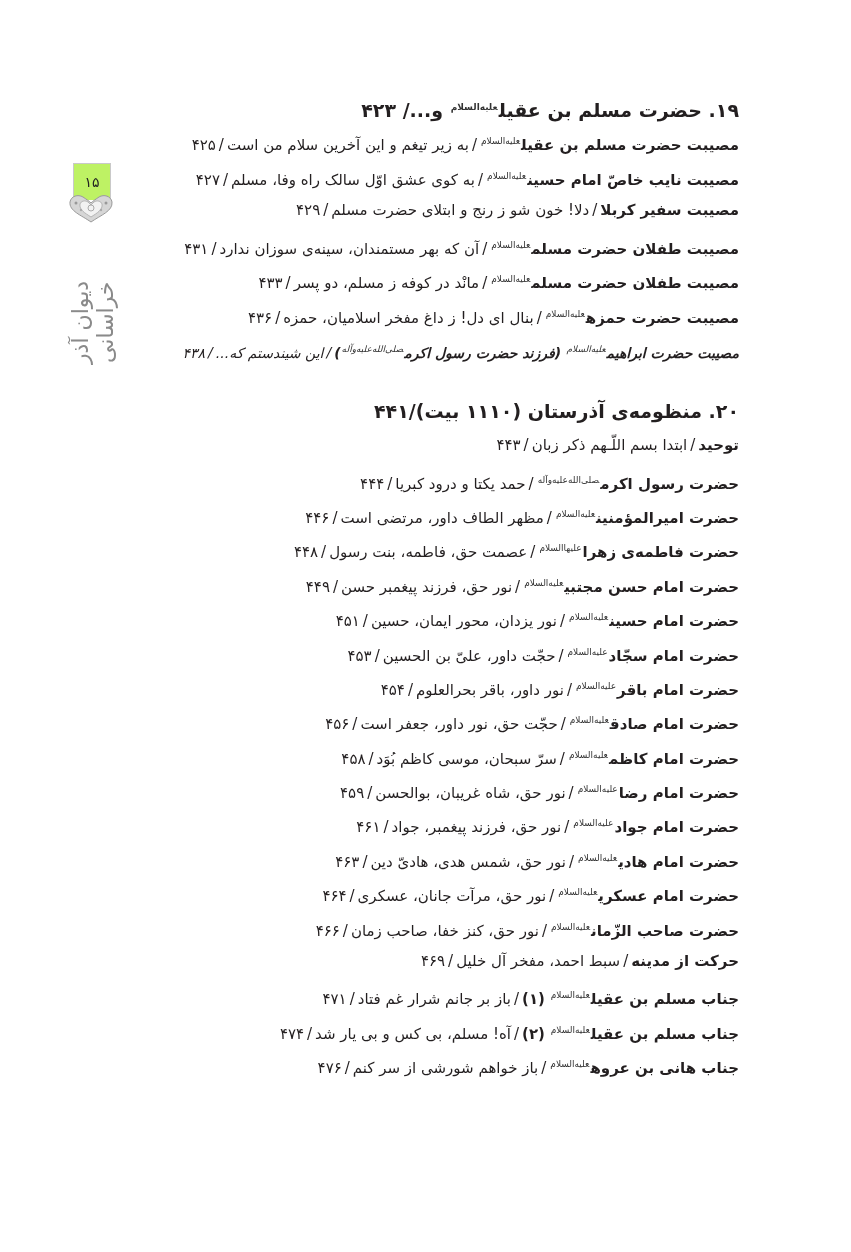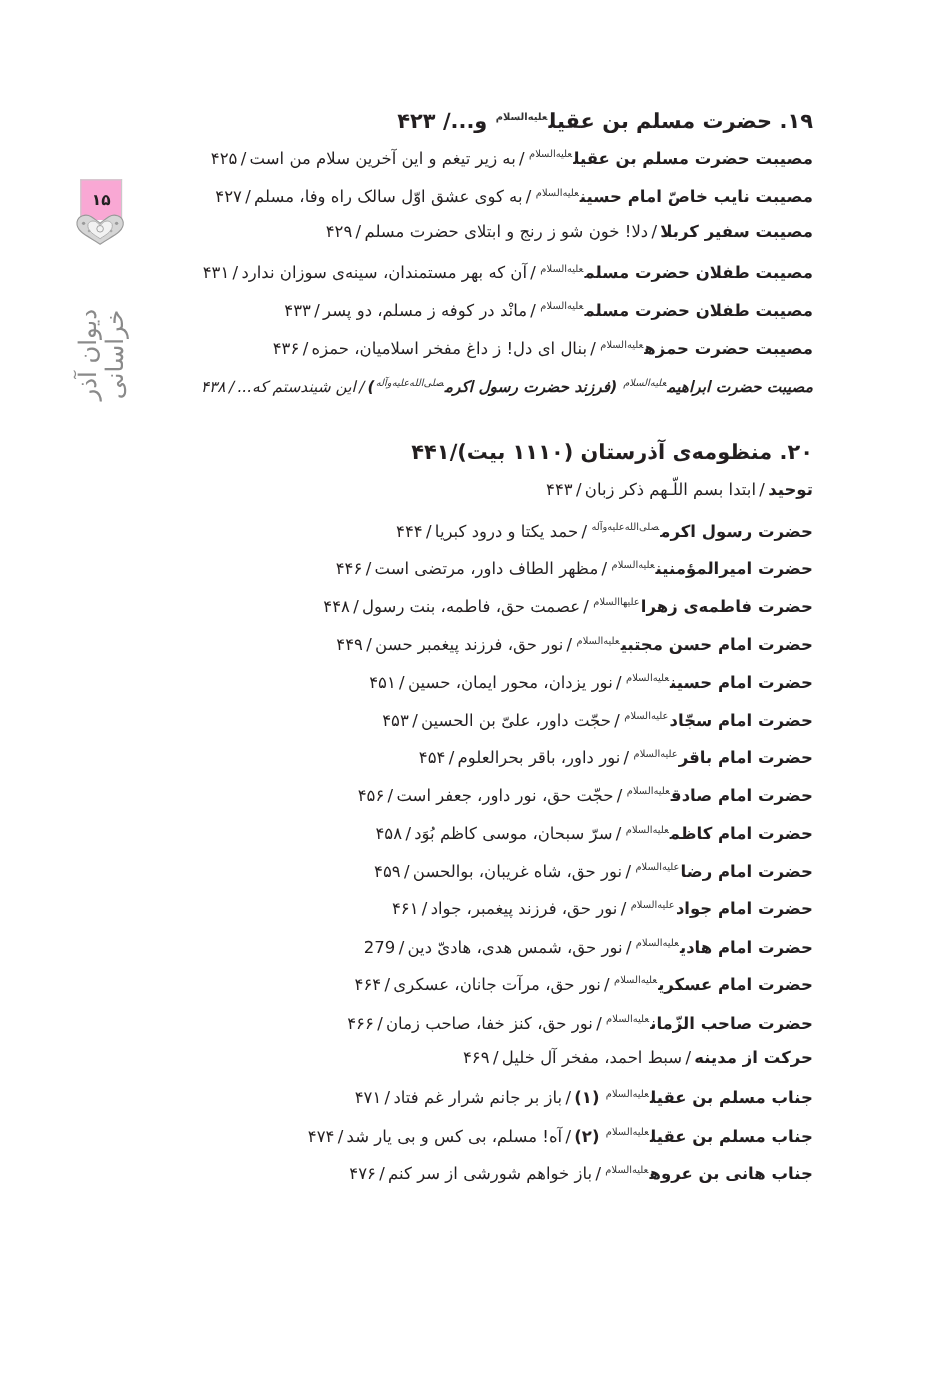--- a/index.html
+++ b/index.html
@@ -3,23 +3,23 @@
 <meta charset="utf-8">
 <style>
   html, body { margin: 0; padding: 0; background: #ffffff; }
   body { width: 851px; height: 1252px; position: relative; overflow: hidden;
          font-family: "DejaVu Sans", sans-serif; color: #231f20; }
   .page { position: absolute; left: 0; top: 0; width: 851px; height: 1252px; }
 
   
   .side { position: absolute; left: 40px; top: 163px; width: 70px; }
   .pnum-box { position: absolute; left: 33px; width: 36px; height: 36px;
-              border: 1px solid #c9c9c9; border-bottom: none; background: #f9a8d4;
+              border: 1px solid #c9c9c9; border-bottom: none; background: #bef264;
               display: flex; align-items: center; justify-content: center;
-              font-size: 14px; font-weight: bold; color: #222; }
+              font-size: 14px; font-weight: normal; color: #222; }
   .ornament { position: absolute; left: 27px; top: 30px; width: 48px; height: 30px; }
   .book-title { position: absolute; left: 30px; top: 74px; width: 46px; height: 170px;
                 writing-mode: vertical-rl; transform: rotate(180deg);
                 font-size: 22px; color: #8a8a8a; text-align: center;
                 display: flex; align-items: center; justify-content: center; }
 
   
   .content { position: absolute; right: 112px; top: 90px; width: 620px; direction: rtl; text-align: right; }
   .heading { font-size: 19px; font-weight: bold; height: 34px; line-height: 34px; white-space: nowrap; }
   .entry { font-size: 15px; height: 34.6px; line-height: 34.6px; white-space: nowrap; }
@@ -117,21 +117,21 @@
       <div class="entry">
         <span class="title-part">حضرت امام کاظم</span><span class="honor">علیه‌السلام</span><span class="sep">/</span><span>سرّ سبحان، موسی کاظم بُوَد</span><span class="sep">/</span><span>۴۵۸</span>
       </div>
       <div class="entry">
         <span class="title-part">حضرت امام رضا</span><span class="honor">علیه‌السلام</span><span class="sep">/</span><span>نور حق، شاه غریبان، بوالحسن</span><span class="sep">/</span><span>۴۵۹</span>
       </div>
       <div class="entry">
         <span class="title-part">حضرت امام جواد</span><span class="honor">علیه‌السلام</span><span class="sep">/</span><span>نور حق، فرزند پیغمبر، جواد</span><span class="sep">/</span><span>۴۶۱</span>
       </div>
       <div class="entry">
-        <span class="title-part">حضرت امام هادی</span><span class="honor">علیه‌السلام</span><span class="sep">/</span><span>نور حق، شمس هدی، هادیّ دین</span><span class="sep">/</span><span>279</span>
+        <span class="title-part">حضرت امام هادی</span><span class="honor">علیه‌السلام</span><span class="sep">/</span><span>نور حق، شمس هدی، هادیّ دین</span><span class="sep">/</span><span>۴۶۳</span>
       </div>
       <div class="entry">
         <span class="title-part">حضرت امام عسکری</span><span class="honor">علیه‌السلام</span><span class="sep">/</span><span>نور حق، مرآت جانان، عسکری</span><span class="sep">/</span><span>۴۶۴</span>
       </div>
       <div class="entry">
         <span class="title-part">حضرت صاحب الزّمان</span><span class="honor">علیه‌السلام</span><span class="sep">/</span><span>نور حق، کنز خفا، صاحب زمان</span><span class="sep">/</span><span>۴۶۶</span>
       </div>
       <div class="entry">
         <span class="title-part">حرکت از مدینه</span><span class="sep">/</span><span>سبط احمد، مفخر آل خلیل</span><span class="sep">/</span><span>۴۶۹</span>
       </div>

